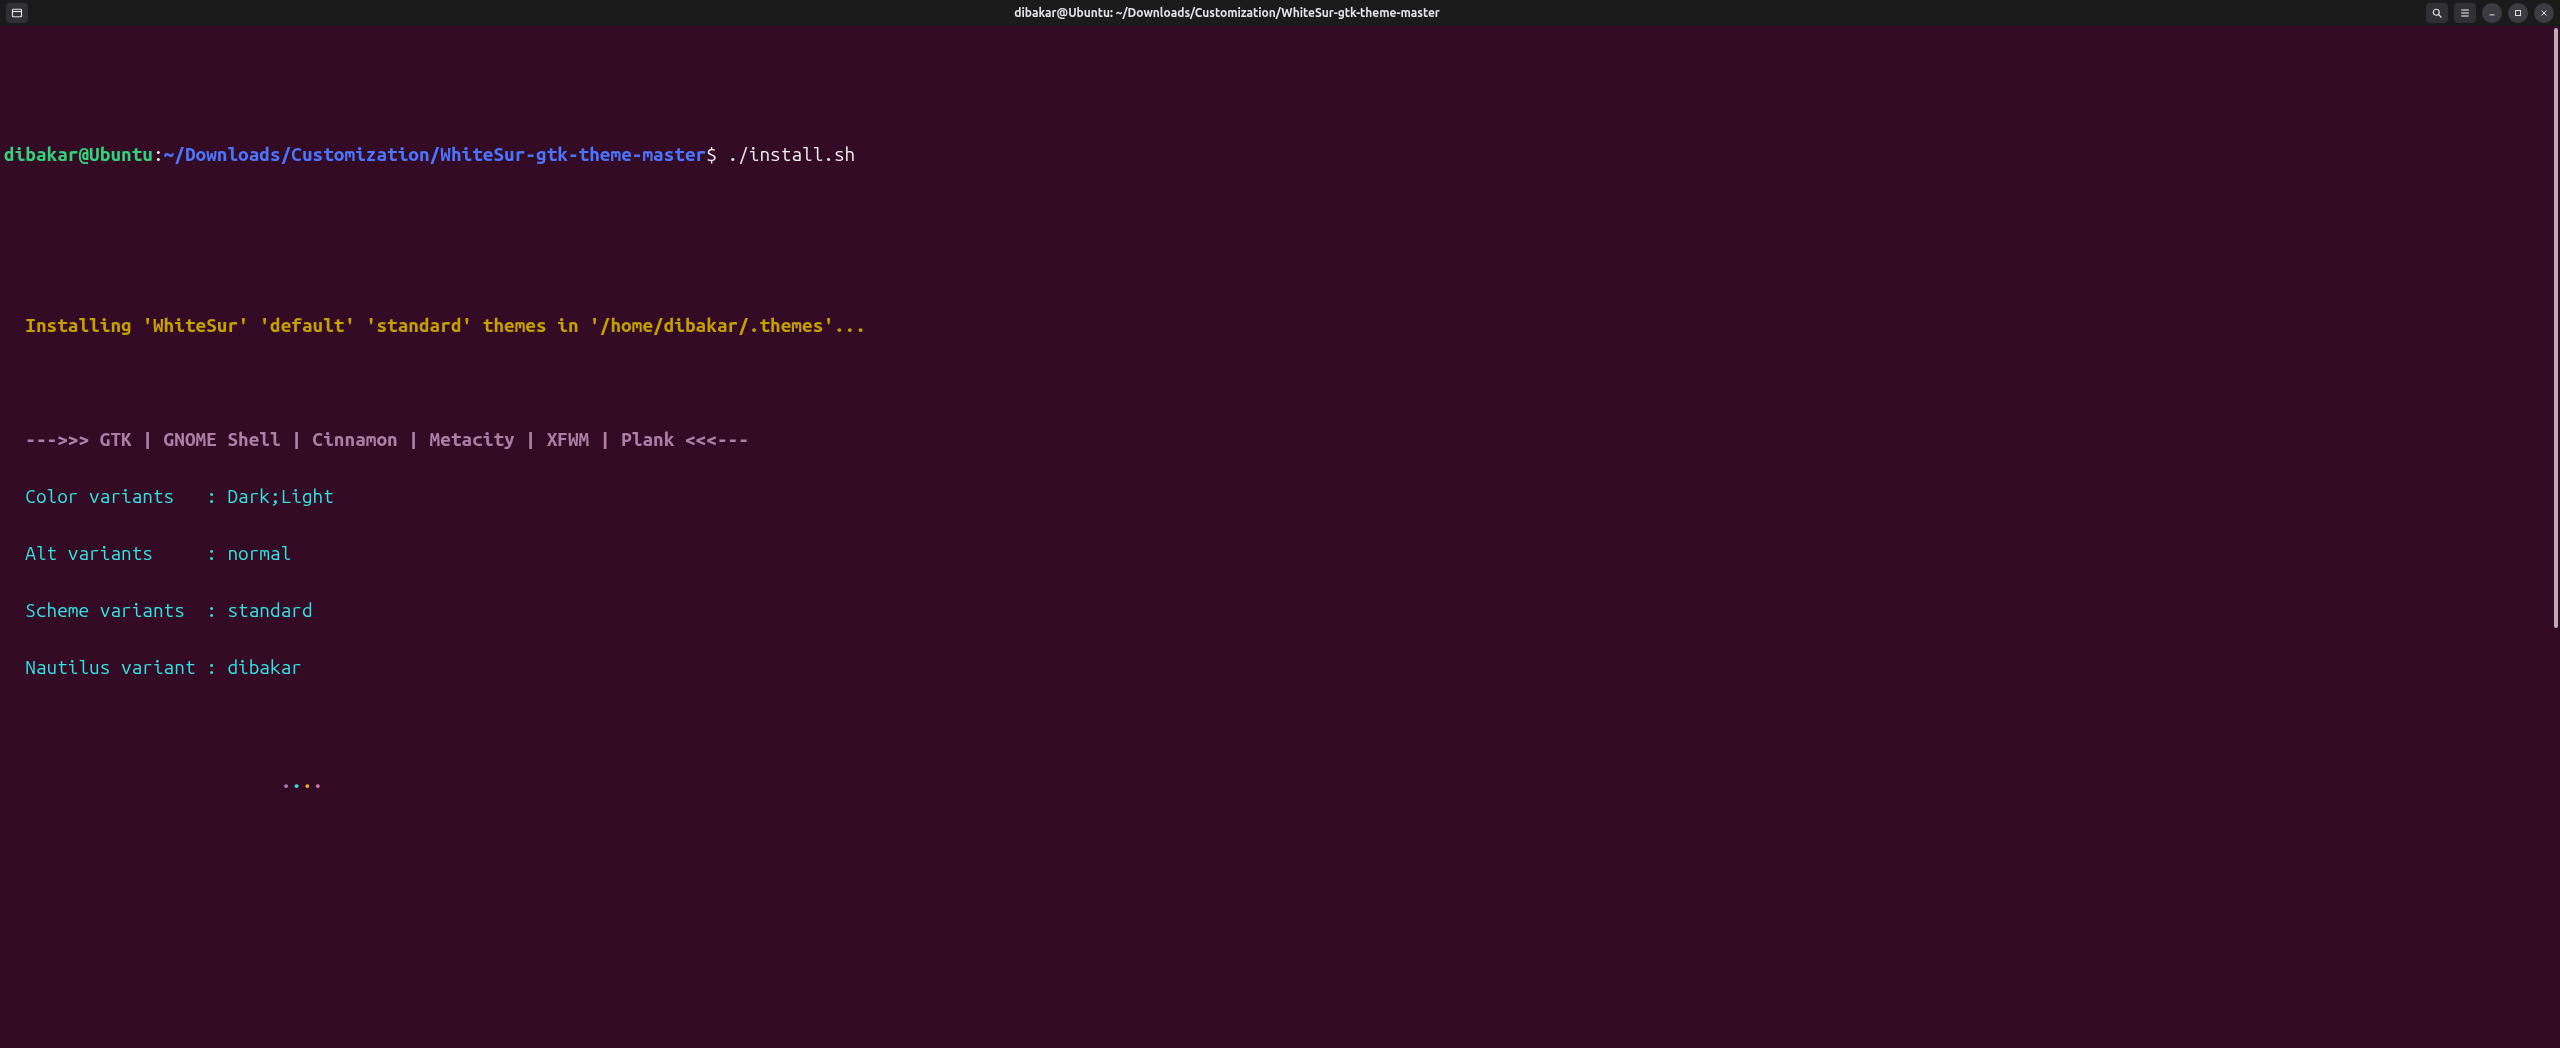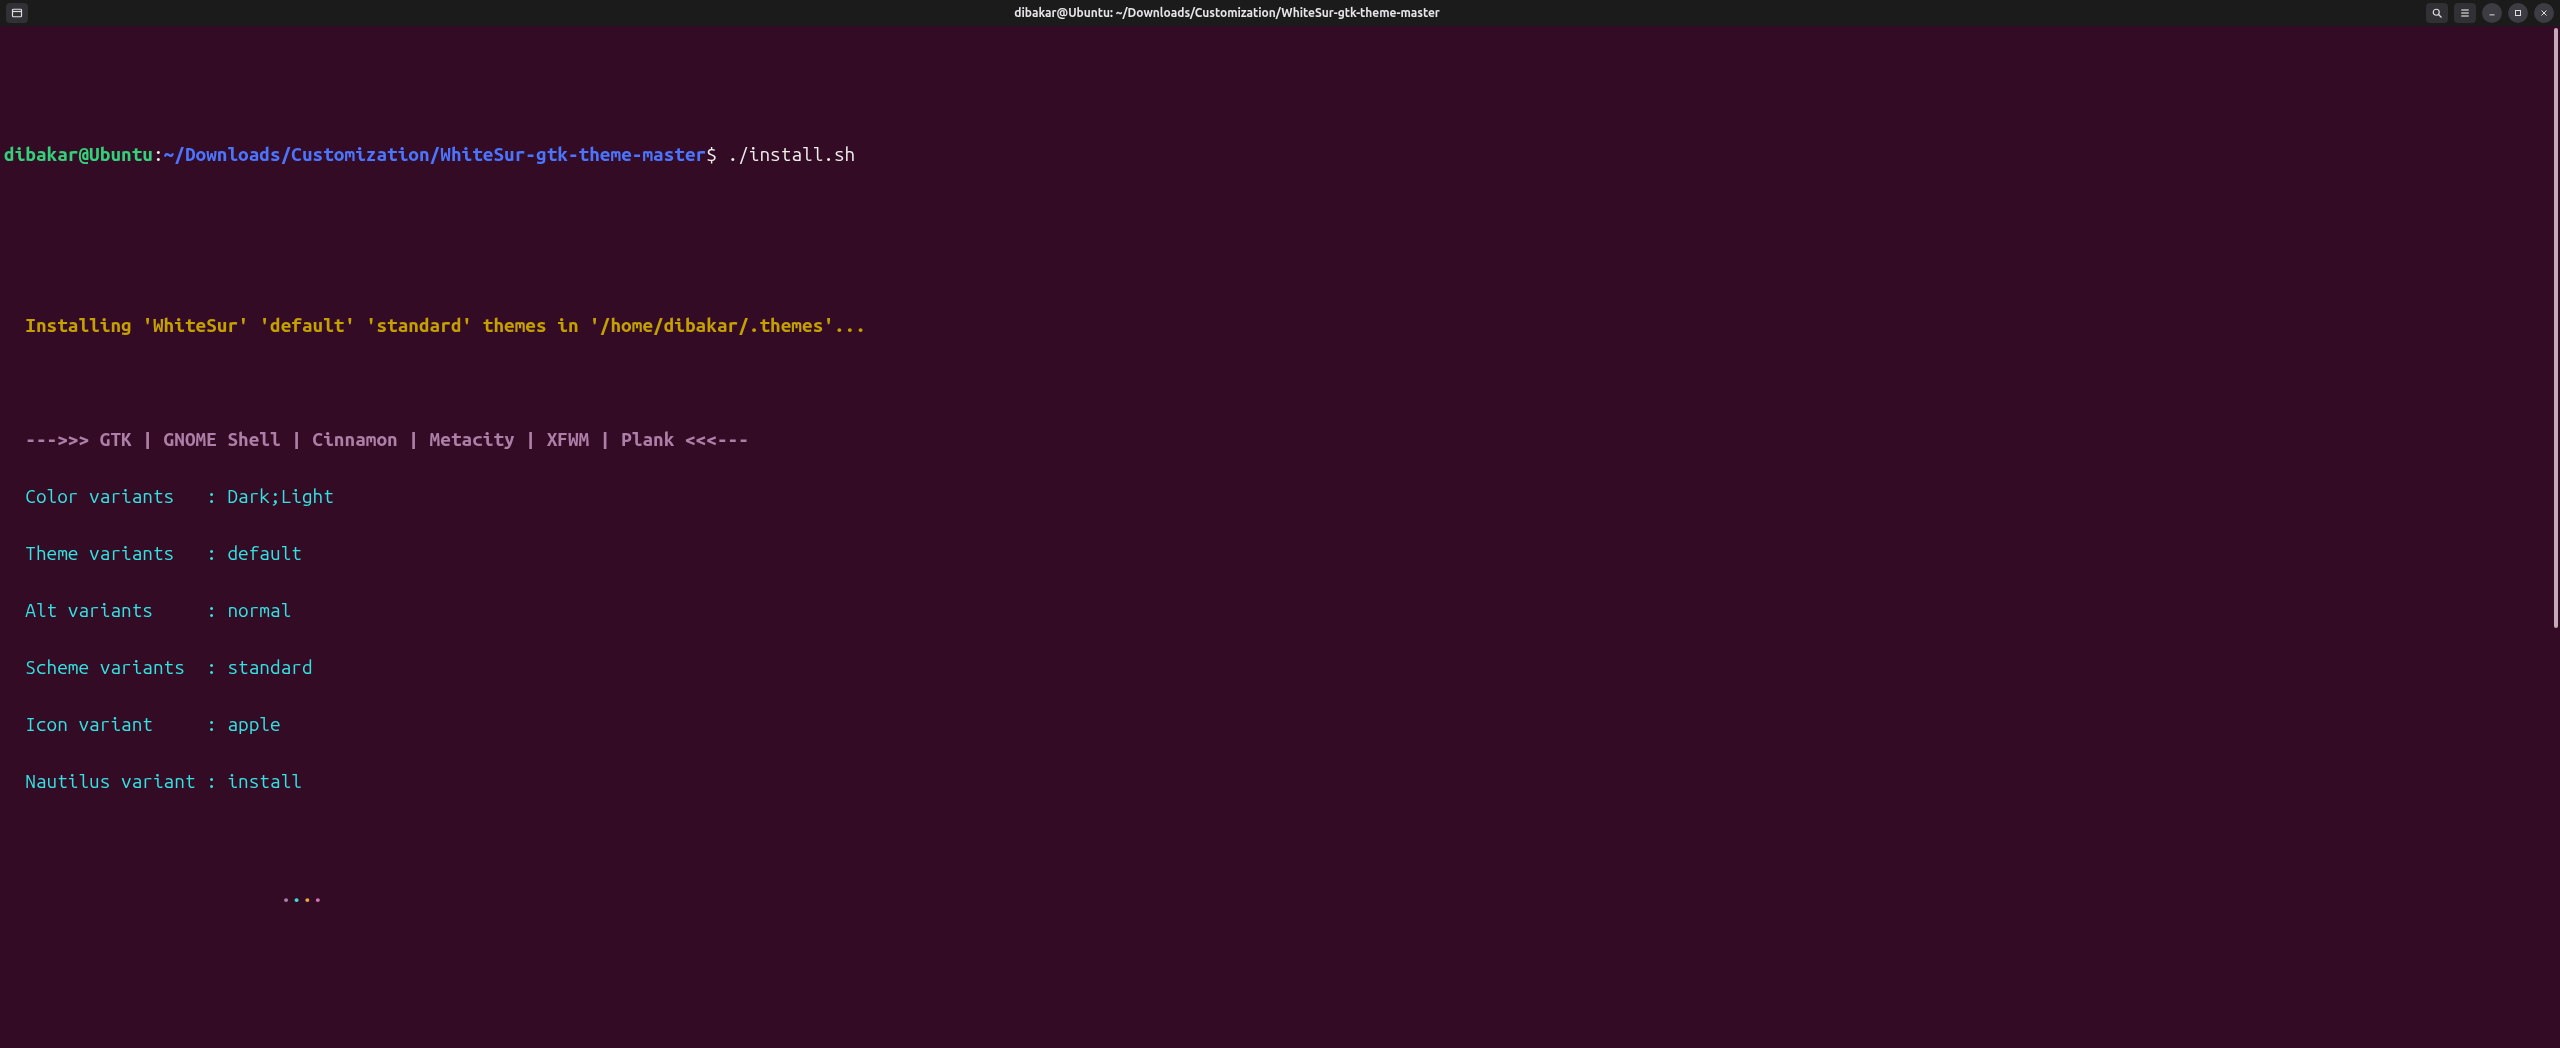--- a/index.html
+++ b/index.html
@@ -124,25 +124,23 @@
   <div class="scrollbar t1"></div>
 
   
   <div class="line"><span class="green">dibakar@Ubuntu</span><span class="white">:</span><span class="blue">~/Downloads/Customization/WhiteSur-gtk-theme-master</span><span class="white">$</span><span class="white"> ./install.sh</span></div>
   <div class="line"></div>
   <div class="line"></div>
   <div class="line yellow">  Installing 'WhiteSur' 'default' 'standard' themes in '/home/dibakar/.themes'...</div>
   <div class="line"></div>
   <div class="line"><span class="magenta">  ---&gt;&gt;&gt; </span><span class="magenta">GTK | GNOME Shell | Cinnamon | Metacity | XFWM | Plank</span><span class="magenta"> &lt;&lt;&lt;---</span></div>
   <div class="line"><span class="cyan">  Color variants   : </span><span class="cyan">Dark;Light</span></div>
-  <div class="line"><span class="cyan">  Theme variants   : </span><span class="cyan">default</span></div>
   <div class="line"><span class="cyan">  Alt variants     : </span><span class="cyan">normal</span></div>
   <div class="line"><span class="cyan">  Scheme variants  : </span><span class="cyan">standard</span></div>
-  <div class="line"><span class="cyan">  Icon variant     : </span><span class="cyan">apple</span></div>
-  <div class="line"><span class="cyan">  Nautilus variant : </span><span class="cyan">install</span></div>
+  <div class="line"><span class="cyan">  Nautilus variant : </span><span class="cyan">dibakar</span></div>
   <div class="line"></div>
   <div class="line dots">                          <span class="d1">.</span><span class="d2">.</span><span class="d3">.</span><span class="d4">.</span></div>
   
   
   
   
   
 
   
   

